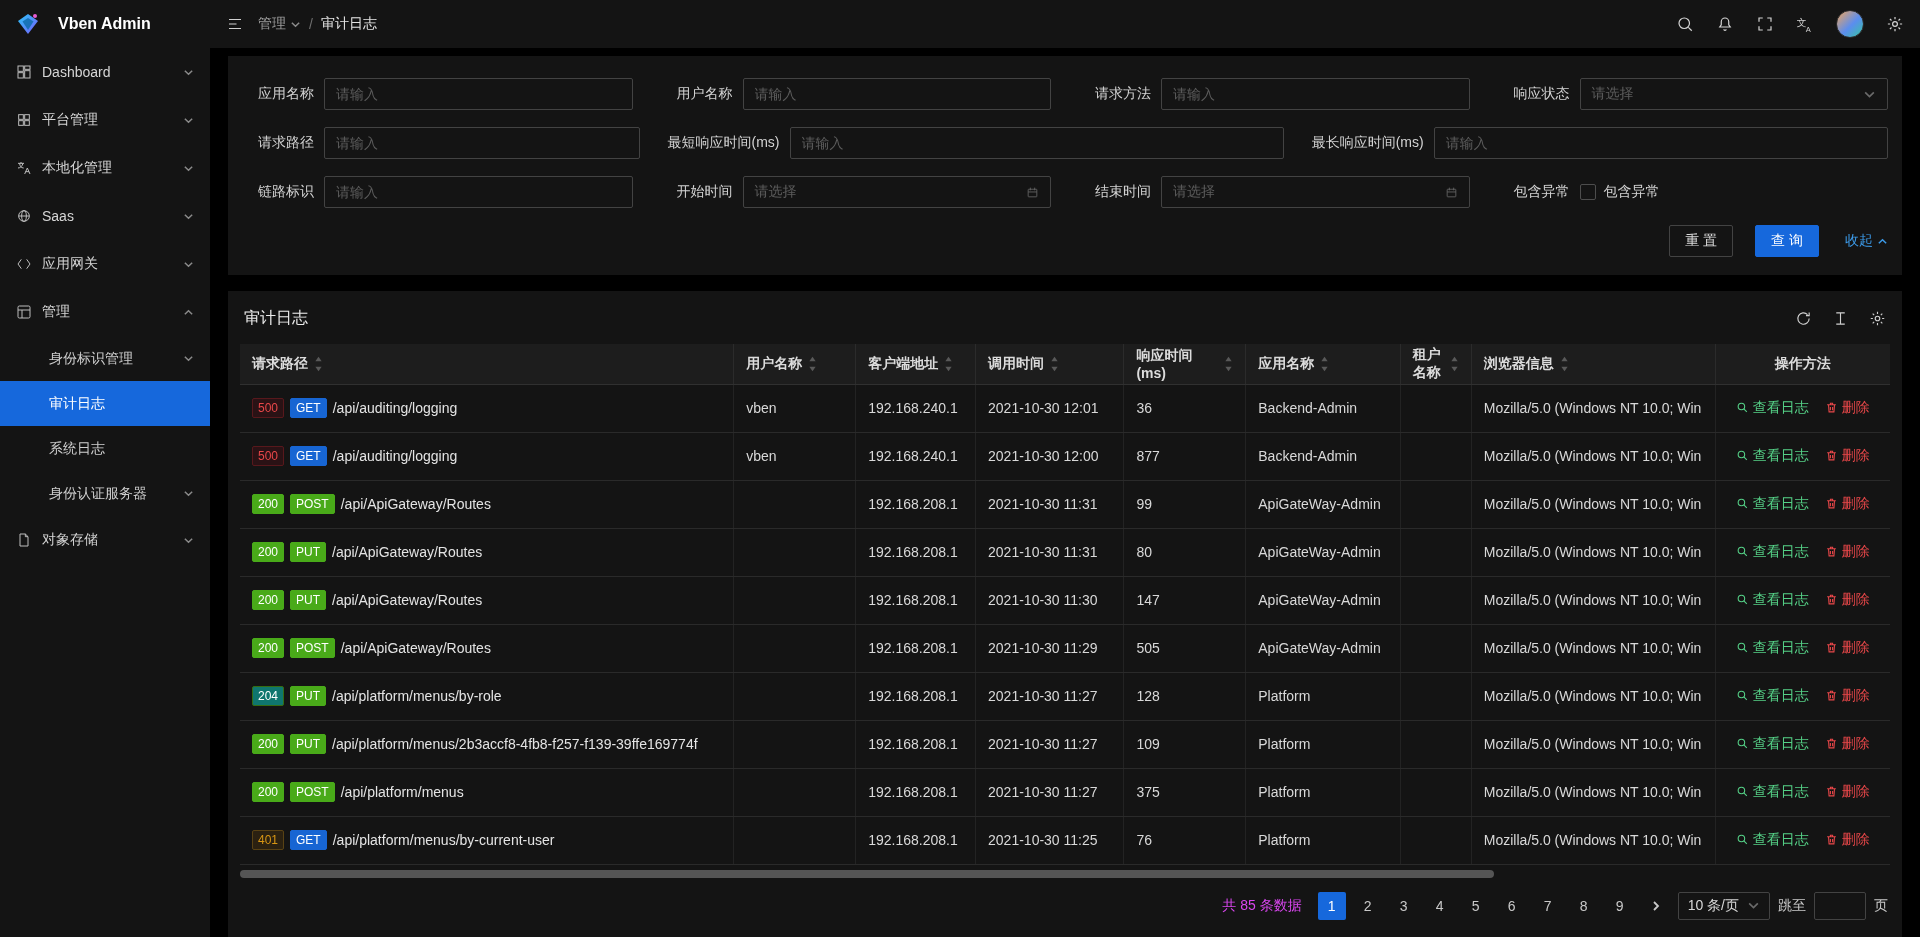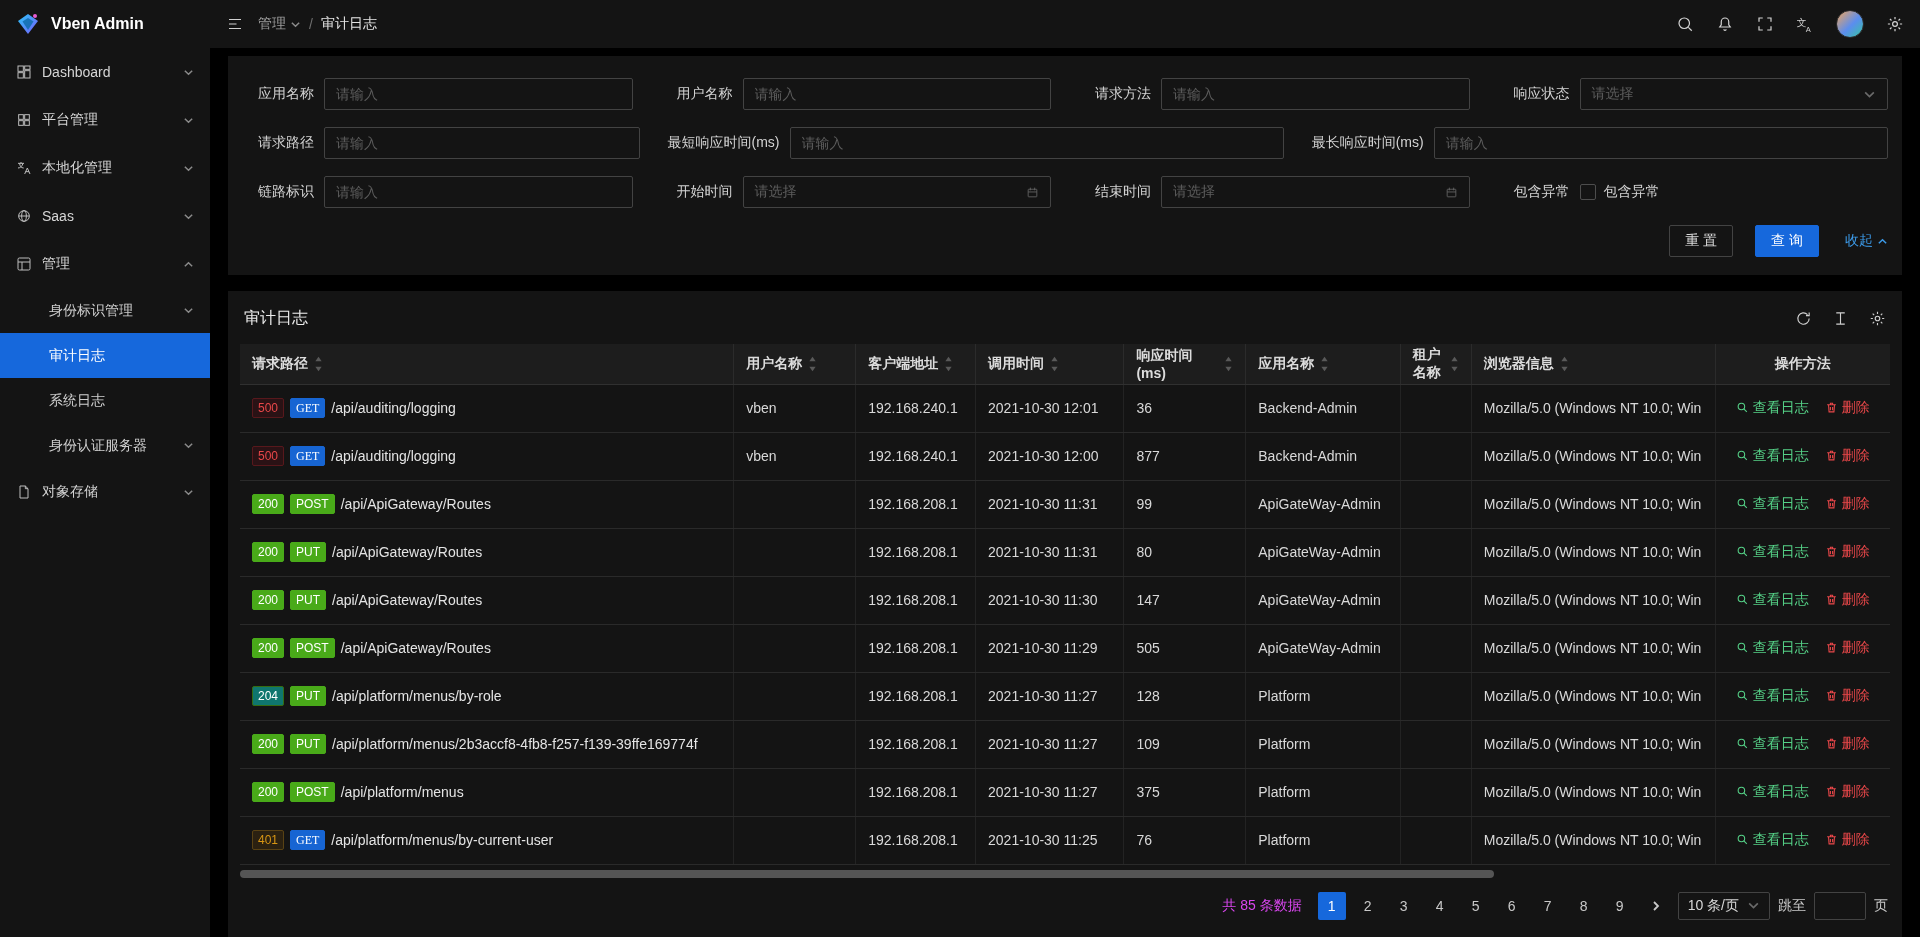--- a/index.html
+++ b/index.html
@@ -7,21 +7,21 @@
   body {
     background:#000;
     font-family:"Liberation Sans","DejaVu Sans",sans-serif;
     font-size:14px;
     color:#d9d9d9;
   }
   .app { display:flex; width:1920px; height:937px; }
 
   
   .sidebar { width:210px; flex-shrink:0; background:#141414; height:100%; overflow:hidden; }
-  .logo { height:48px; display:flex; align-items:center; gap:11px; padding:0 16px; cursor:pointer; }
+  .logo { height:48px; display:flex; align-items:center; gap:18px; padding:0 16px; cursor:pointer; }
   .logo-text { color:#fff; font-weight:bold; font-size:16px; white-space:nowrap; }
   .menu-item { height:48px; display:flex; align-items:center; gap:10px; padding:0 16px; color:#d6d6d6; cursor:pointer; }
   .menu-item .m-icon { width:16px; height:16px; display:flex; color:#bdbdbd; flex-shrink:0; }
   .menu-item .m-label { flex:1; white-space:nowrap; overflow:hidden; }
   .chev { width:11px; height:11px; stroke:#8a8a8a; stroke-width:1.6; fill:none; flex-shrink:0; }
   .submenu .menu-item { height:45px; padding-left:49px; color:#cfcfcf; }
   .menu-item.active { background:#1668dc; color:#fff; }
   svg.micon { width:16px; height:16px; stroke:currentColor; stroke-width:1.5; fill:none; }
 
   
@@ -86,21 +86,21 @@
     color:#d9d9d9; white-space:nowrap; overflow:hidden;
   }
   td:last-child { border-right:none; }
   .tag {
     display:inline-block; min-width:32px; text-align:center; padding:0 5px; height:20px;
     line-height:18px; border-radius:2px; font-size:12px; margin-right:6px;
     border:1px solid transparent; vertical-align:middle;
   }
   .tag-red    { color:#e84749; background:#2a1215; border-color:#58181c;text-align:center; }
   .tag-orange { color:#d89614; background:#2b2111; border-color:#594214; }
-  .tag-blue   { color:#fff; background:#1765d3; border-color:#1765d3;font-family:Liberation Serif, serif; }
+  .tag-blue   { color:#fff; background:#1765d3; border-color:#1765d3; }
   .tag-green  { color:#fff; background:#49aa19; border-color:#49aa19; }
   .tag-green2 { color:#fff; background:#0f766e; border-color:#356c12; }
   .path-text { vertical-align:middle; color:#e4e4e4; }
   .c-actions { text-align:center; }
   .act { display:inline-flex; align-items:center; gap:4px; cursor:pointer; font-size:14px; }
   .act-view { color:#55d187; margin-right:16px; }
   .act-del { color:#e84749; }
   svg.i14 { width:13px; height:13px; stroke:currentColor; stroke-width:2; fill:none; flex-shrink:0; }
 
   .h-scroll { position:relative; height:8px; margin:5px 0 6px; }
@@ -181,20 +181,32 @@
       </div>
       <div class="menu-item">
         <span class="m-icon">
             <svg class="micon" viewBox="0 0 24 24">
               <circle cx="12" cy="12" r="8"></circle>
               <ellipse cx="12" cy="12" rx="3.5" ry="8"></ellipse>
               <path d="M4 12h16"></path>
             </svg>
           </span>
         <span class="m-label">Saas</span>
+        <svg class="chev" viewBox="0 0 12 12">
+            <path d="M2 4l4 4 4-4"></path>
+          </svg>
+      </div>
+      <div class="menu-item">
+        <span class="m-icon">
+            <svg class="micon" viewBox="0 0 24 24">
+              <path d="M8 5L3 12l5 7"></path>
+              <path d="M16 5l5 7-5 7"></path>
+            </svg>
+          </span>
+        <span class="m-label">应用网关</span>
         <svg class="chev" viewBox="0 0 12 12">
             <path d="M2 4l4 4 4-4"></path>
           </svg>
       </div>
       <div class="menu-item">
         <span class="m-icon">
             <svg class="micon" viewBox="0 0 24 24">
               <rect x="3" y="3" width="18" height="18" rx="2"></rect>
               <path d="M3 9h18M9 21V9"></path>
             </svg>

